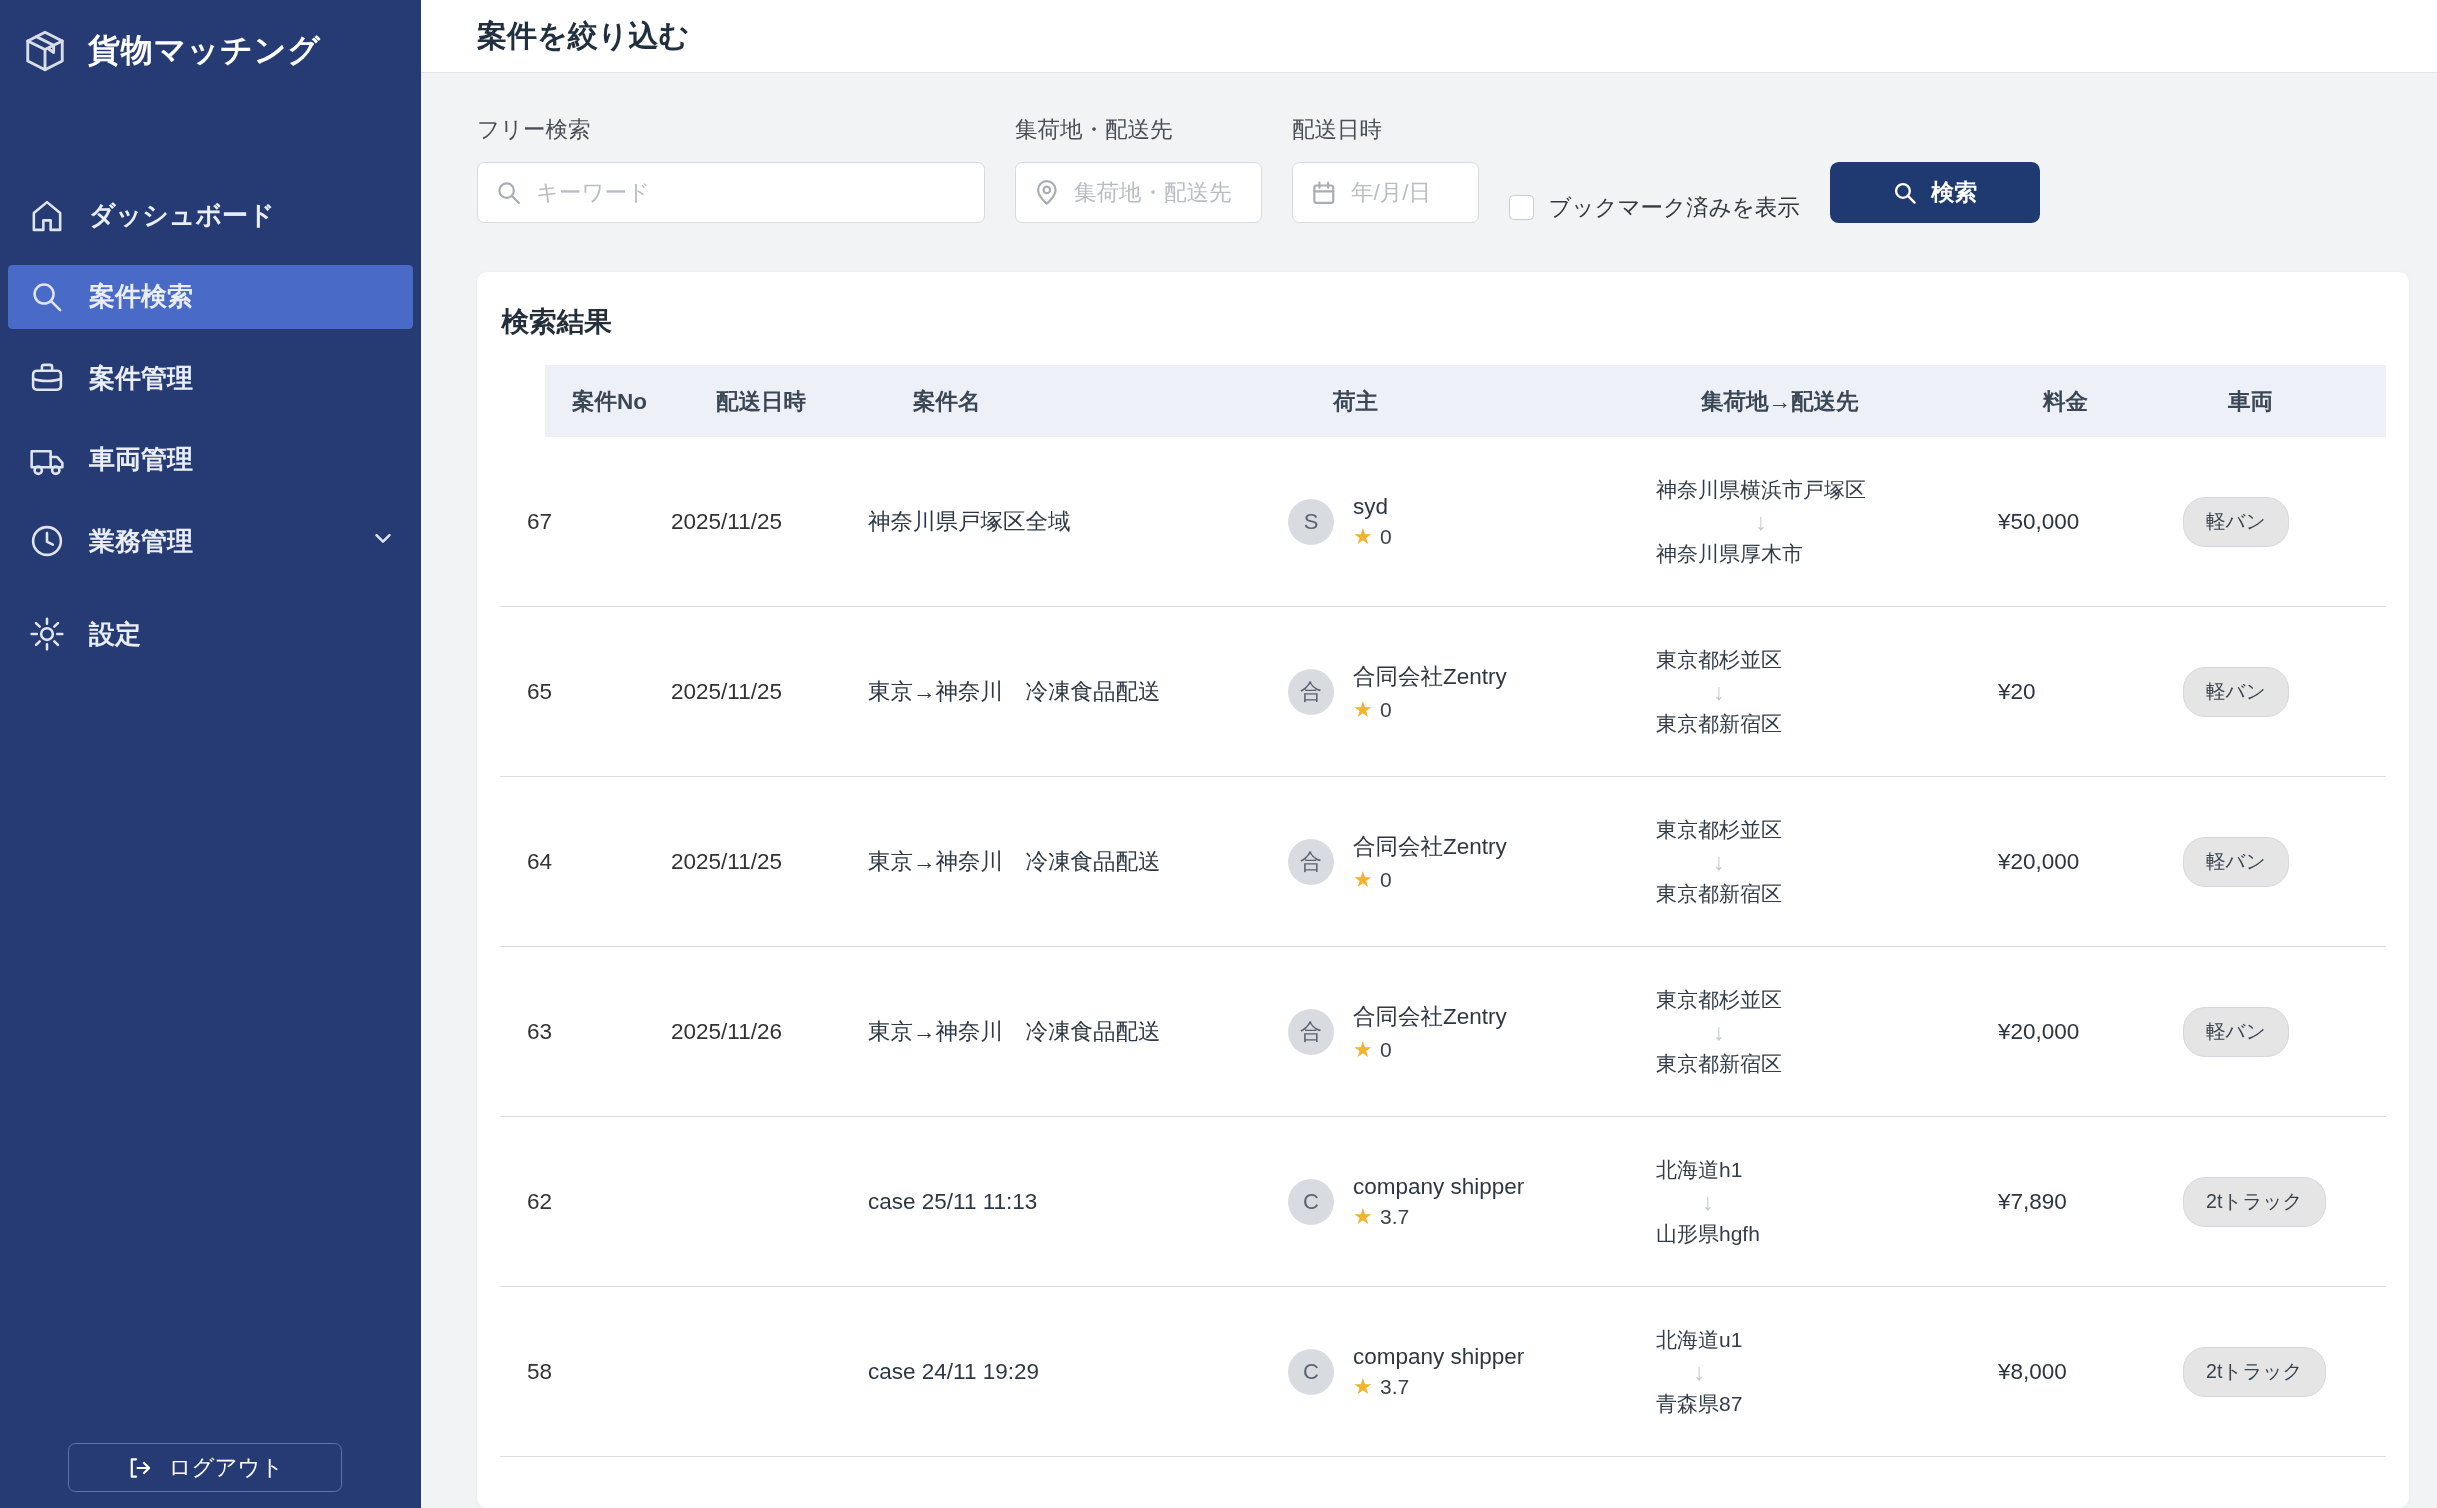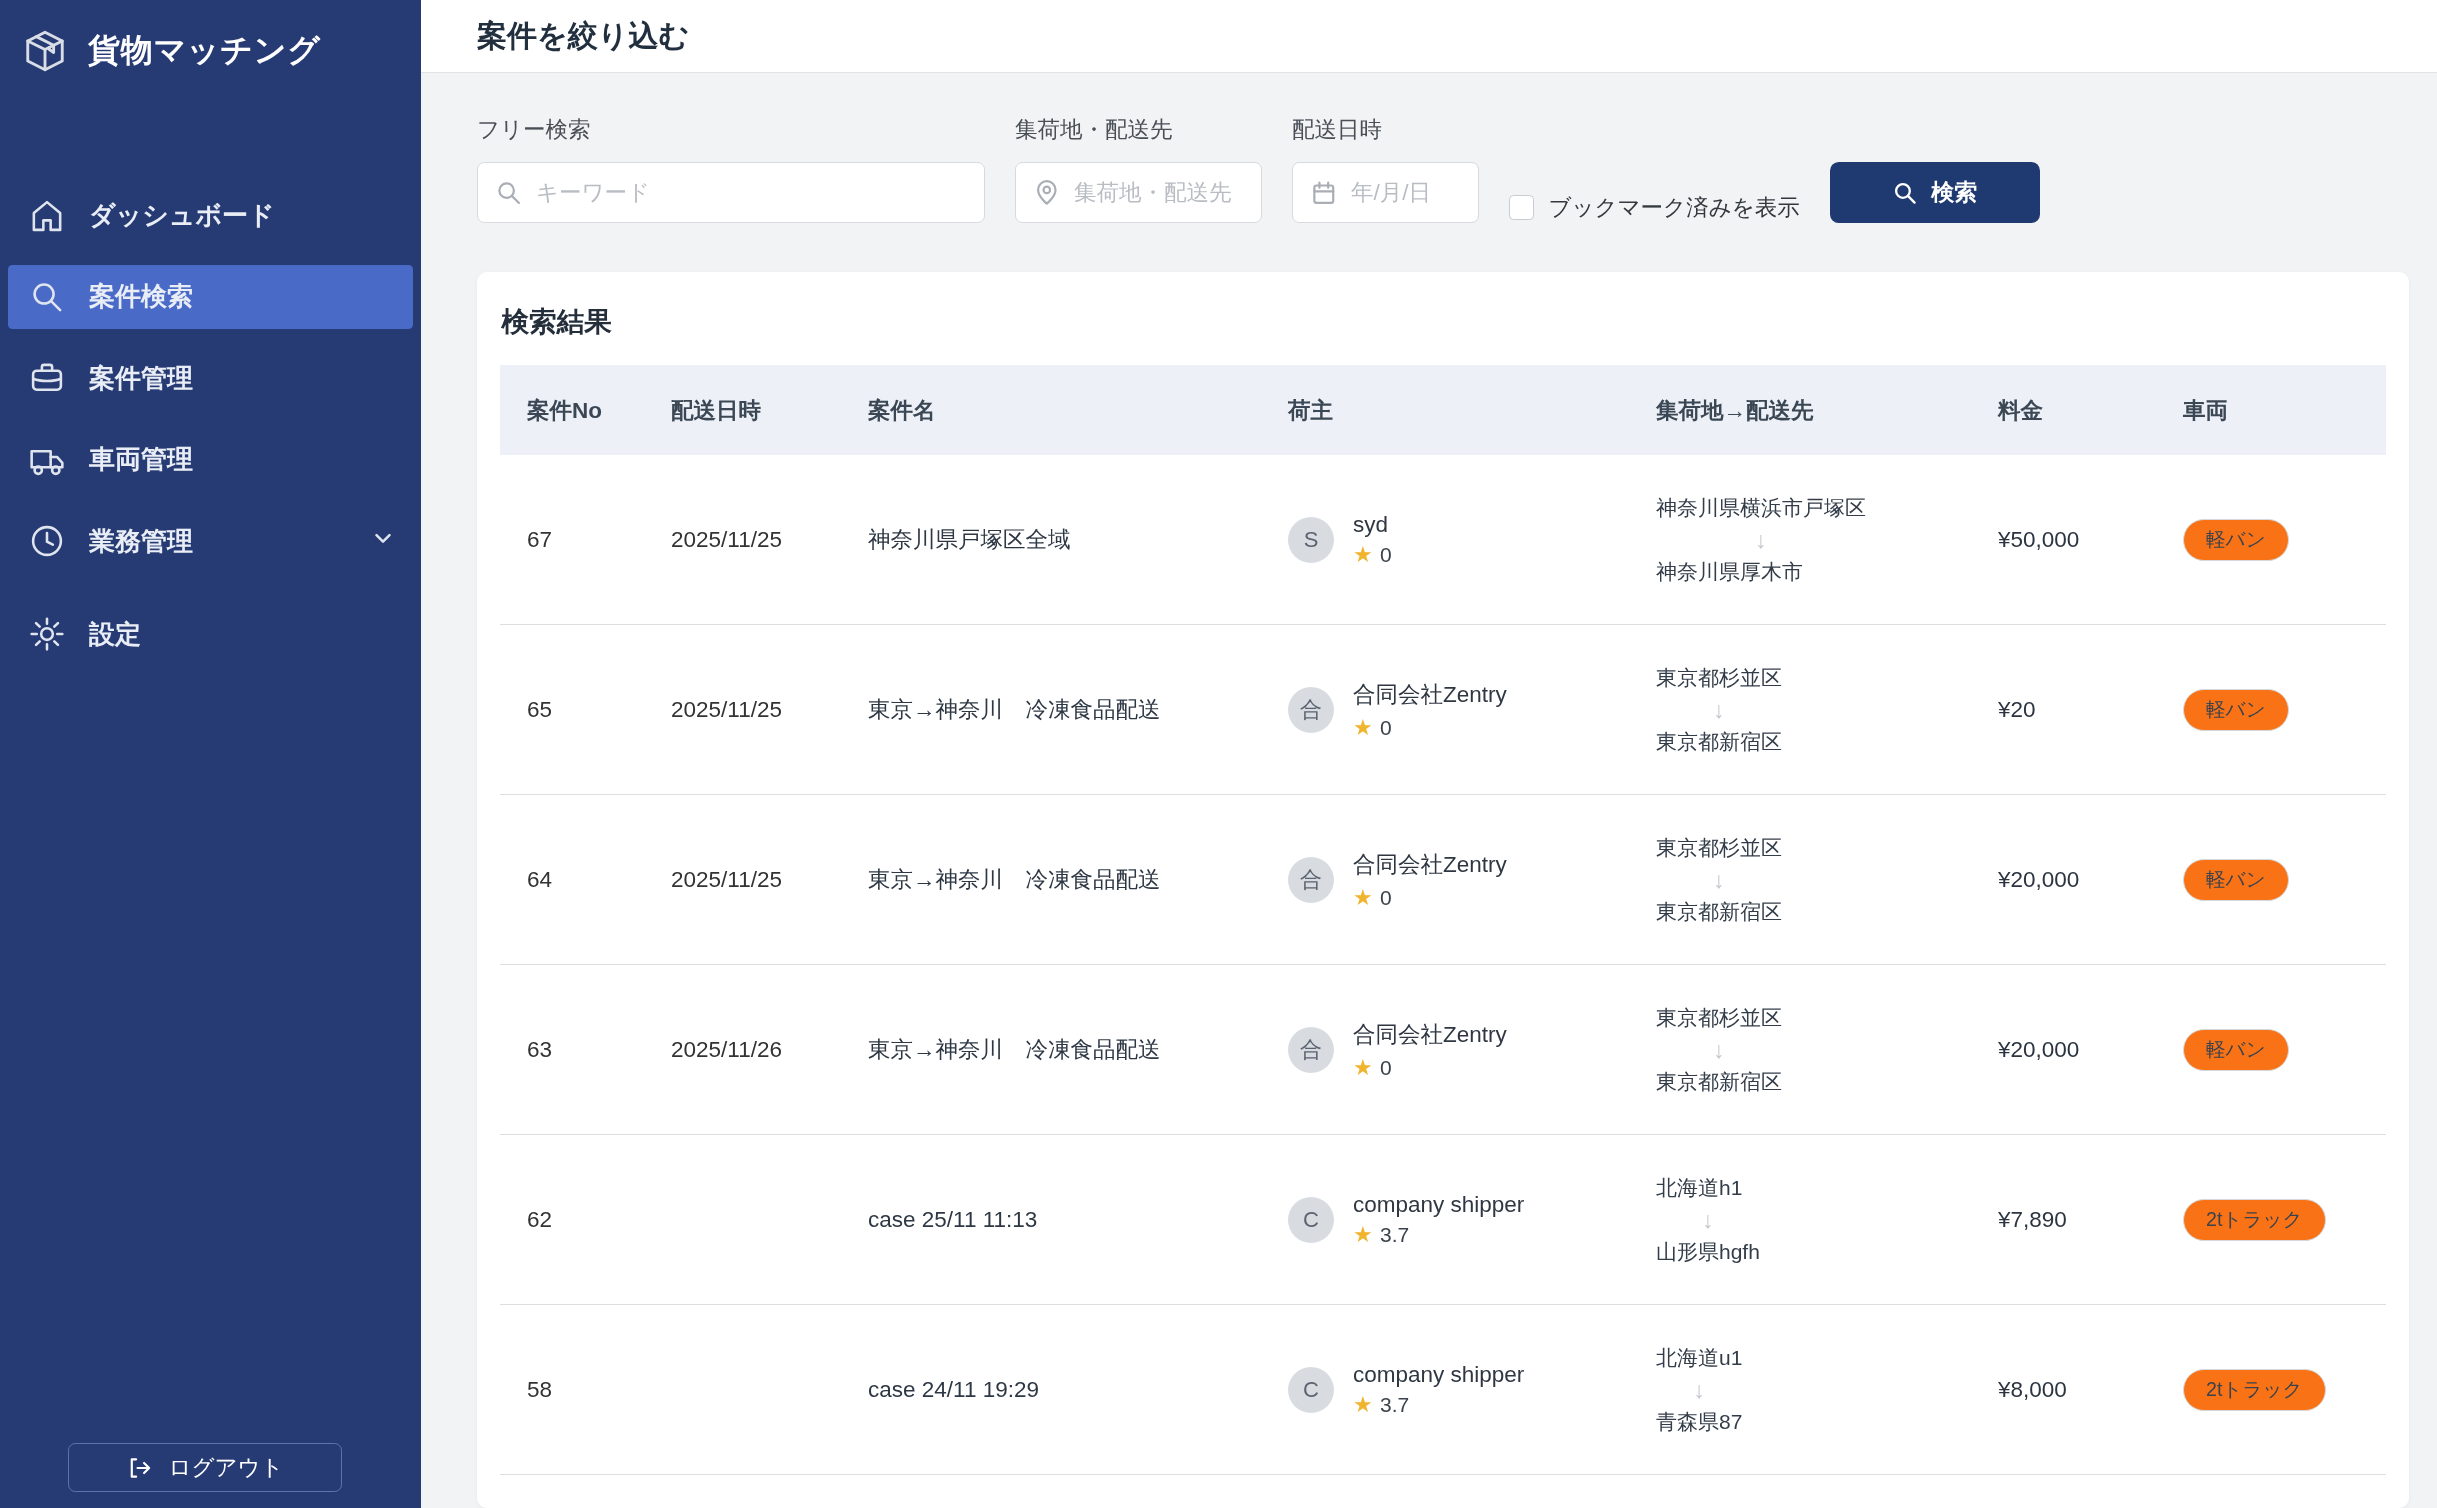--- a/index.html
+++ b/index.html
@@ -99,40 +99,40 @@
     margin:49px 29px 0 56px;background:#ffffff;border-radius:10px;
     padding:22px 23px 0 23px;flex:1;
     box-shadow:0 1.5px 5.8px rgba(30,40,60,0.04);overflow:hidden;
   }
   .card-title{font-size:27.6px;font-weight:700;color:#252f3b;margin:8.7px 0 25px 1.5px;}
   .trow{
     display:grid;
     grid-template-columns:144px 197px 420px 368px 342px 185px 1fr;
     align-items:center;padding:0 27px;
   }
-  .thead{height:90px;background:var(--band-bg);font-size:22.5px;font-weight:700;color:#3b4754;}
+  .thead{height:72px;background:var(--band-bg);font-size:22.5px;font-weight:700;color:#3b4754;margin-left:45px;}
   .drow{height:170px;border-bottom:1.5px solid var(--divider);font-size:22.5px;color:#333;}
   .cell-name{color:#2e3844;}
   .shipper{display:flex;align-items:center;gap:19px;}
   .avatar{
     width:46px;height:46px;border-radius:50%;background:#d8dce1;
     display:flex;align-items:center;justify-content:center;
     font-size:22px;color:#5b6470;flex:0 0 46px;
   }
   .sh-lines{display:flex;flex-direction:column;gap:5.8px;}
   .sh-name{font-size:22.5px;color:#2f3742;}
   .rating{display:flex;align-items:center;gap:7.3px;font-size:21px;color:#3c434c;}
   .star{color:var(--star);font-size:22px;line-height:1;}
   .route{display:flex;flex-direction:column;row-gap:7.3px;width:max-content;font-size:21px;color:#333d49;line-height:27.6px;}
   .route .arr{align-self:center;color:#c3c8ce;font-size:23px;line-height:22px;}
   .price{font-size:22.5px;color:#2b3440;}
   .pill{
     display:inline-flex;align-items:center;justify-content:center;
-    height:42px;padding:0 22px;border:1.5px solid #d5d8dc;border-radius:22px;
-    background:#f97316;font-size:19.6px;color:#39424e;width:max-content;
+    height:50px;padding:0 22px;border:1.5px solid #d5d8dc;border-radius:22px;
+    background:#e5e5e5;font-size:19.6px;color:#39424e;width:max-content;
   }
 </style>
 </head>
 <body>
 
 <div class="app">
 
   <aside class="sidebar">
     <div class="logo">
       <svg viewBox="0 0 64 64" fill="none" stroke-width="4" stroke-linejoin="round" stroke-linecap="round">

